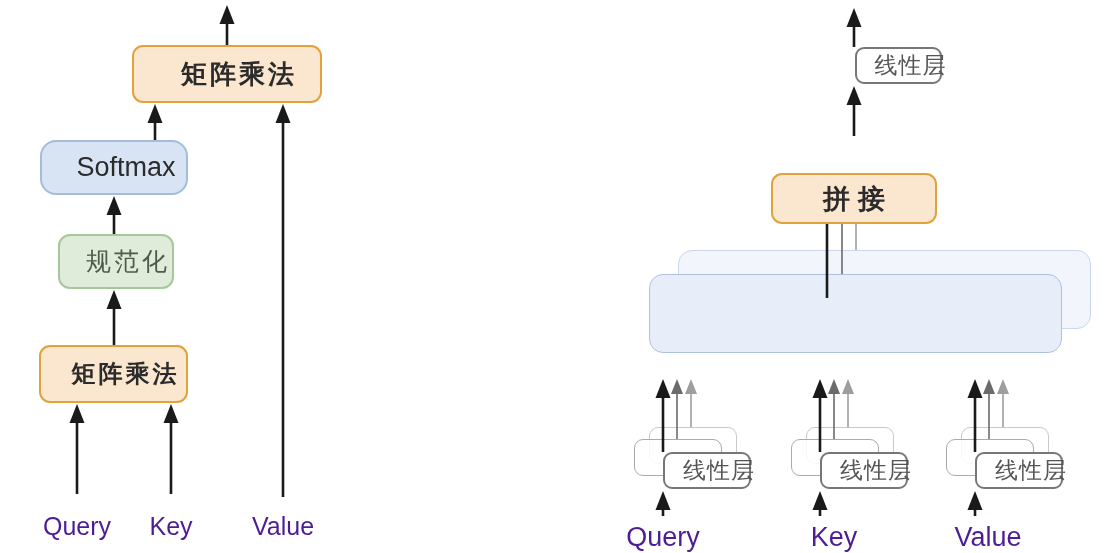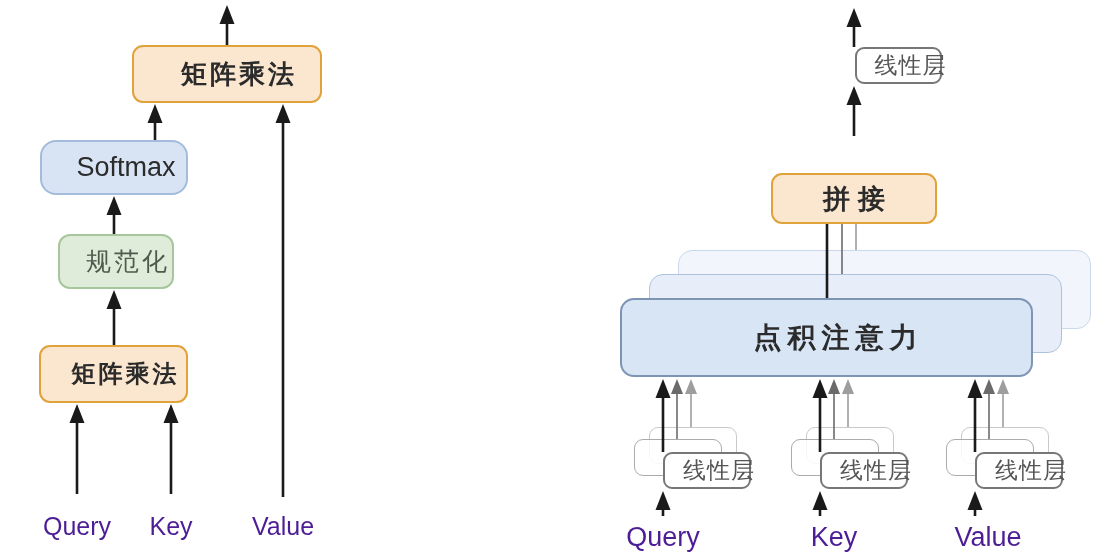--- a/index.html
+++ b/index.html
@@ -161,21 +161,20 @@
   <div class="box orange cn" style="left:39px;top:345px;width:149px;height:58px;font-size:24px;font-weight:600;">矩阵乘法</div>
 
   <div class="iolabel" style="left:32px;top:512px;">Query</div>
   <div class="iolabel" style="left:126px;top:512px;">Key</div>
   <div class="iolabel" style="left:238px;top:512px;">Value</div>
 
   <div class="box grayline cn" style="left:811px;top:47px;width:87px;height:37px;font-size:23px;letter-spacing:1px;">线性层</div>
 
   <div class="box orange" style="left:771px;top:136px;width:166px;height:51px;font-size:27px;font-weight:700;letter-spacing:8px;padding-left:8px;margin-top:37px;">拼接</div>
 
-  <div class="box bigblue" style="left:620px;top:298px;width:413px;height:79px;font-size:28px;font-weight:600;letter-spacing:6px;">点积注意力</div>
 
   <div class="box grayline cn" style="left:619px;top:452px;width:88px;height:37px;font-size:23px;letter-spacing:1px;">线性层</div>
   <div class="box grayline cn" style="left:776px;top:452px;width:88px;height:37px;font-size:23px;letter-spacing:1px;">线性层</div>
   <div class="box grayline cn" style="left:931px;top:452px;width:88px;height:37px;font-size:23px;letter-spacing:1px;">线性层</div>
 
   <div class="iolabel" style="left:618px;top:522px;font-size:27px;">Query</div>
   <div class="iolabel" style="left:789px;top:522px;font-size:27px;">Key</div>
   <div class="iolabel" style="left:943px;top:522px;font-size:27px;">Value</div>
 
 </div>

